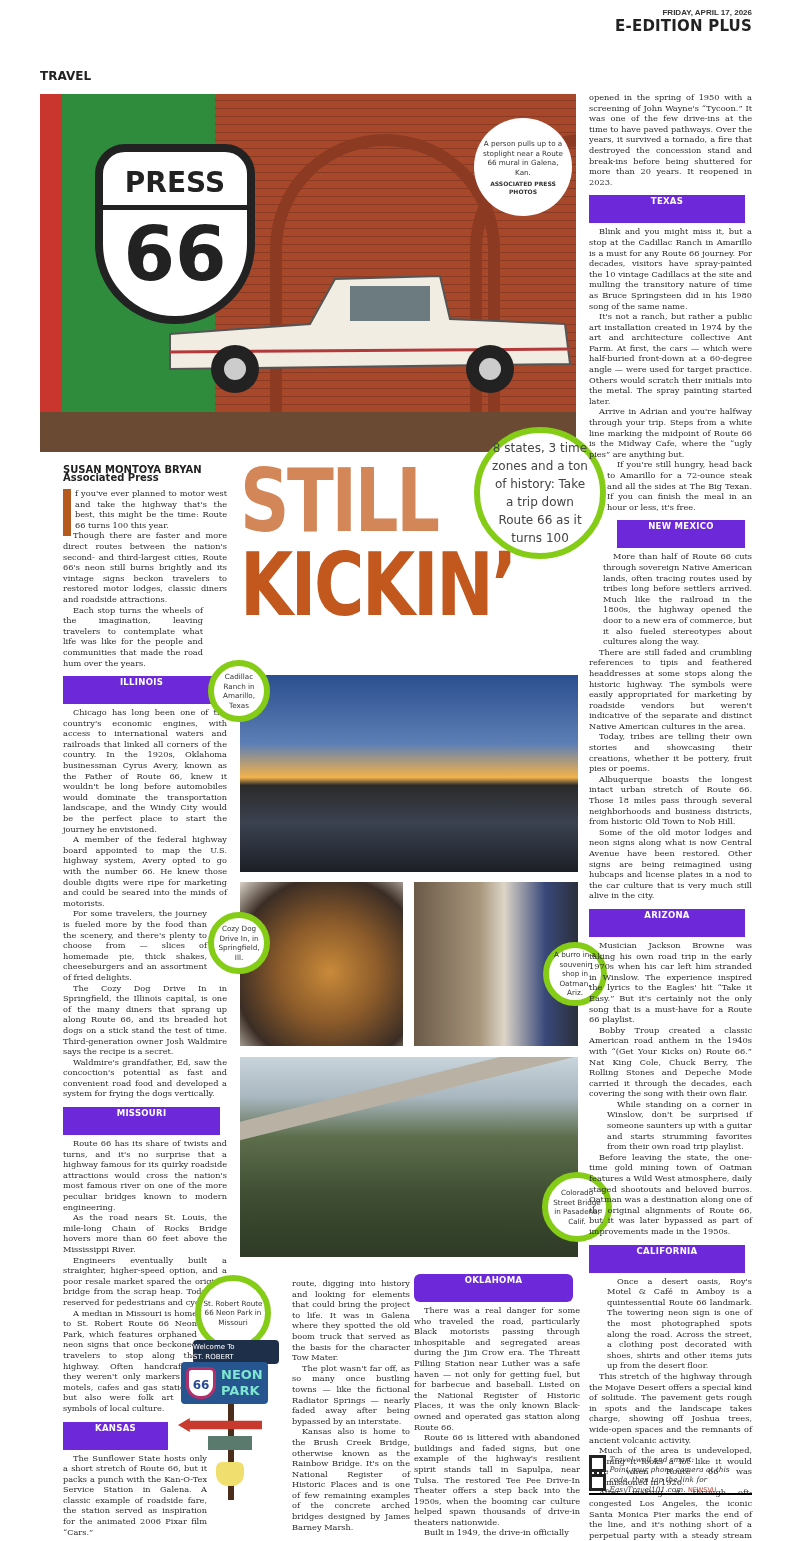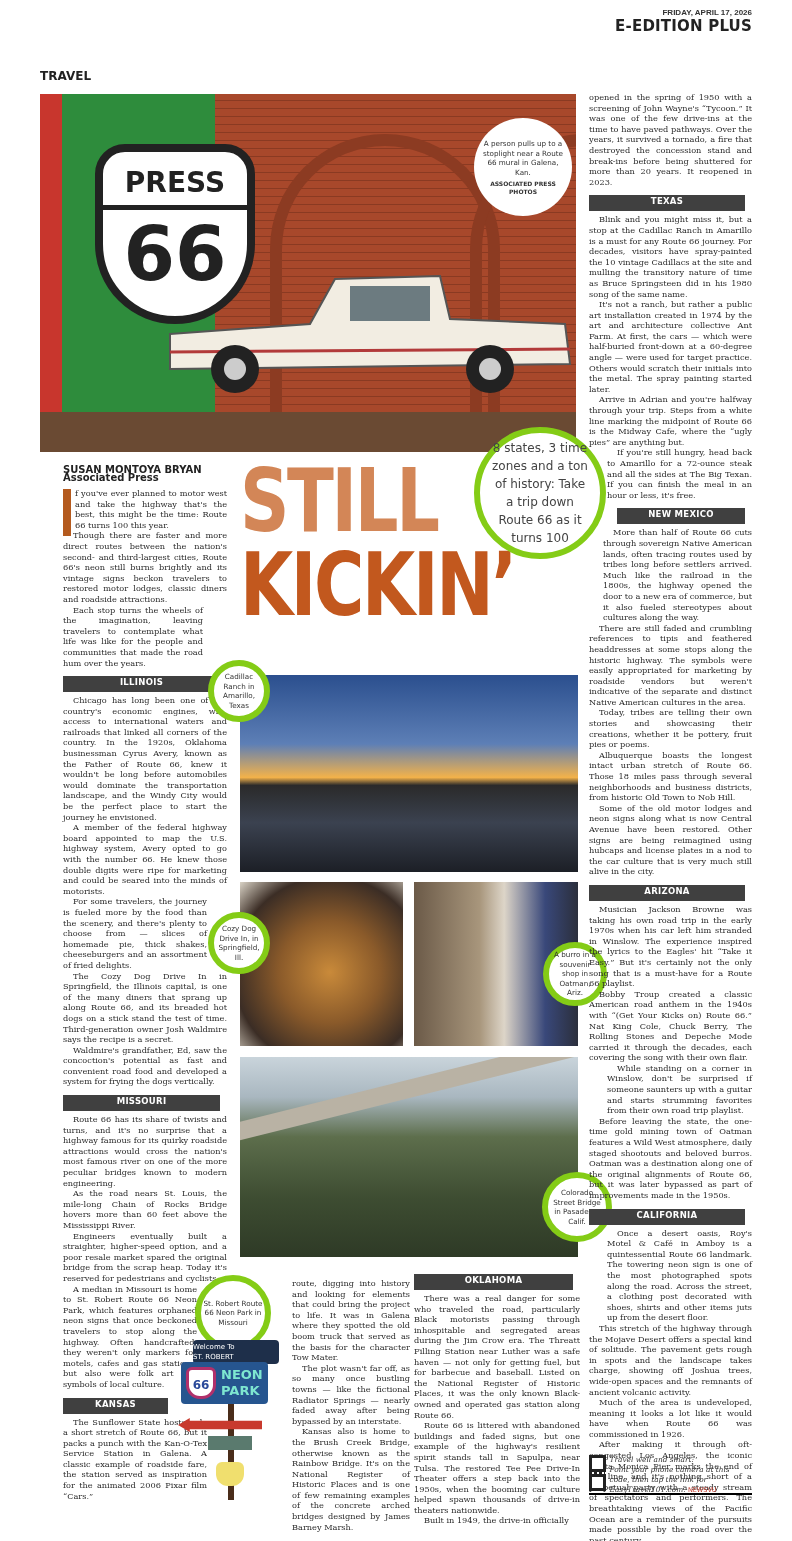--- a/index.html
+++ b/index.html
@@ -6,21 +6,21 @@
   body { width: 792px; height: 1541px; background: #fff; position: relative; overflow: hidden; font-family: "DejaVu Serif", serif; color: #222; }
   .abs { position: absolute; }
   .masthead-date { right: 40px; top: 8px; font-family: "Liberation Sans", sans-serif; font-weight: bold; font-size: 8px; color: #333; text-align: center; }
   .masthead-title { right: 40px; top: 17px; font-family: "DejaVu Sans", sans-serif; font-weight: bold; font-size: 15px; color: #222; letter-spacing: 0.2px; }
   .section-label { left: 40px; top: 69px; font-family: "DejaVu Sans", sans-serif; font-weight: bold; font-size: 12px; color: #222; }
 
   .body-text { font-size: 8.2px; line-height: 10.6px; text-align: justify; color: #2b2b2b; }
   .body-text p { text-indent: 10px; }
   .body-text p.noindent { text-indent: 0; }
 
-  .state-head { background: #404040; color: #fff; font-family: "DejaVu Sans", sans-serif; font-weight: bold; font-size: 8.5px; text-align: center; height: 16px; line-height: 12px; margin: 8px 7px 3px 0; letter-spacing: 0.3px; }
+  .state-head { background: #6d28d9; color: #fff; font-family: "DejaVu Sans", sans-serif; font-weight: bold; font-size: 8.5px; text-align: center; height: 28px; line-height: 12px; margin: 8px 7px 3px 0; letter-spacing: 0.3px; }
 
   
   .photo { overflow: hidden; }
   .hero { left: 40px; top: 94px; width: 536px; height: 358px;
     background:
       linear-gradient(90deg, #c8362d 0px, #c8362d 22px, #2e8c3c 22px, #2e8c3c 175px, transparent 175px),
       repeating-linear-gradient(0deg, #a8482b 0px, #a8482b 7px, #8a3a22 7px, #8a3a22 8px),
       #a44a2c;
   }
   .hero .arch { position: absolute; border: 12px solid #8c3b22; border-bottom: none; border-radius: 140px 140px 0 0; }
@@ -184,21 +184,21 @@
   <div class="lowshield"></div>
 </div>
 
 <div class="abs body-text col2">
   <p class="noindent">route, digging into history and looking for elements that could bring the project to life. It was in Galena where they spotted the old boom truck that served as the basis for the character Tow Mater.</p>
   <p>The plot wasn't far off, as so many once bustling towns — like the fictional Radiator Springs — nearly faded away after being bypassed by an interstate.</p>
   <p>Kansas also is home to the Brush Creek Bridge, otherwise known as the Rainbow Bridge. It's on the National Register of Historic Places and is one of few remaining examples of the concrete arched bridges designed by James Barney Marsh.</p>
 </div>
 
 <div class="abs body-text col3">
-  <div class="state-head" style="margin-top:0;">OKLAHOMA</div>
+  <div class="state-head" style="margin-top:0;border-radius:6px;">OKLAHOMA</div>
   <p>There was a real danger for some who traveled the road, particularly Black motorists passing through inhospitable and segregated areas during the Jim Crow era. The Threatt Filling Station near Luther was a safe haven — not only for getting fuel, but for barbecue and baseball. Listed on the National Register of Historic Places, it was the only known Black-owned and operated gas station along Route 66.</p>
   <p>Route 66 is littered with abandoned buildings and faded signs, but one example of the highway's resilient spirit stands tall in Sapulpa, near Tulsa. The restored Tee Pee Drive-In Theater offers a step back into the 1950s, when the booming car culture helped spawn thousands of drive-in theaters nationwide.</p>
   <p>Built in 1949, the drive-in officially</p>
 </div>
 
 <div class="abs body-text col4">
   <p class="noindent">opened in the spring of 1950 with a screening of John Wayne's “Tycoon.” It was one of the few drive-ins at the time to have paved pathways. Over the years, it survived a tornado, a fire that destroyed the concession stand and break-ins before being shuttered for more than 20 years. It reopened in 2023.</p>
 
   <div class="state-head">TEXAS</div>
   <p>Blink and you might miss it, but a stop at the Cadillac Ranch in Amarillo is a must for any Route 66 journey. For decades, visitors have spray-painted the 10 vintage Cadillacs at the site and mulling the transitory nature of time as Bruce Springsteen did in his 1980 song of the same name.</p>

